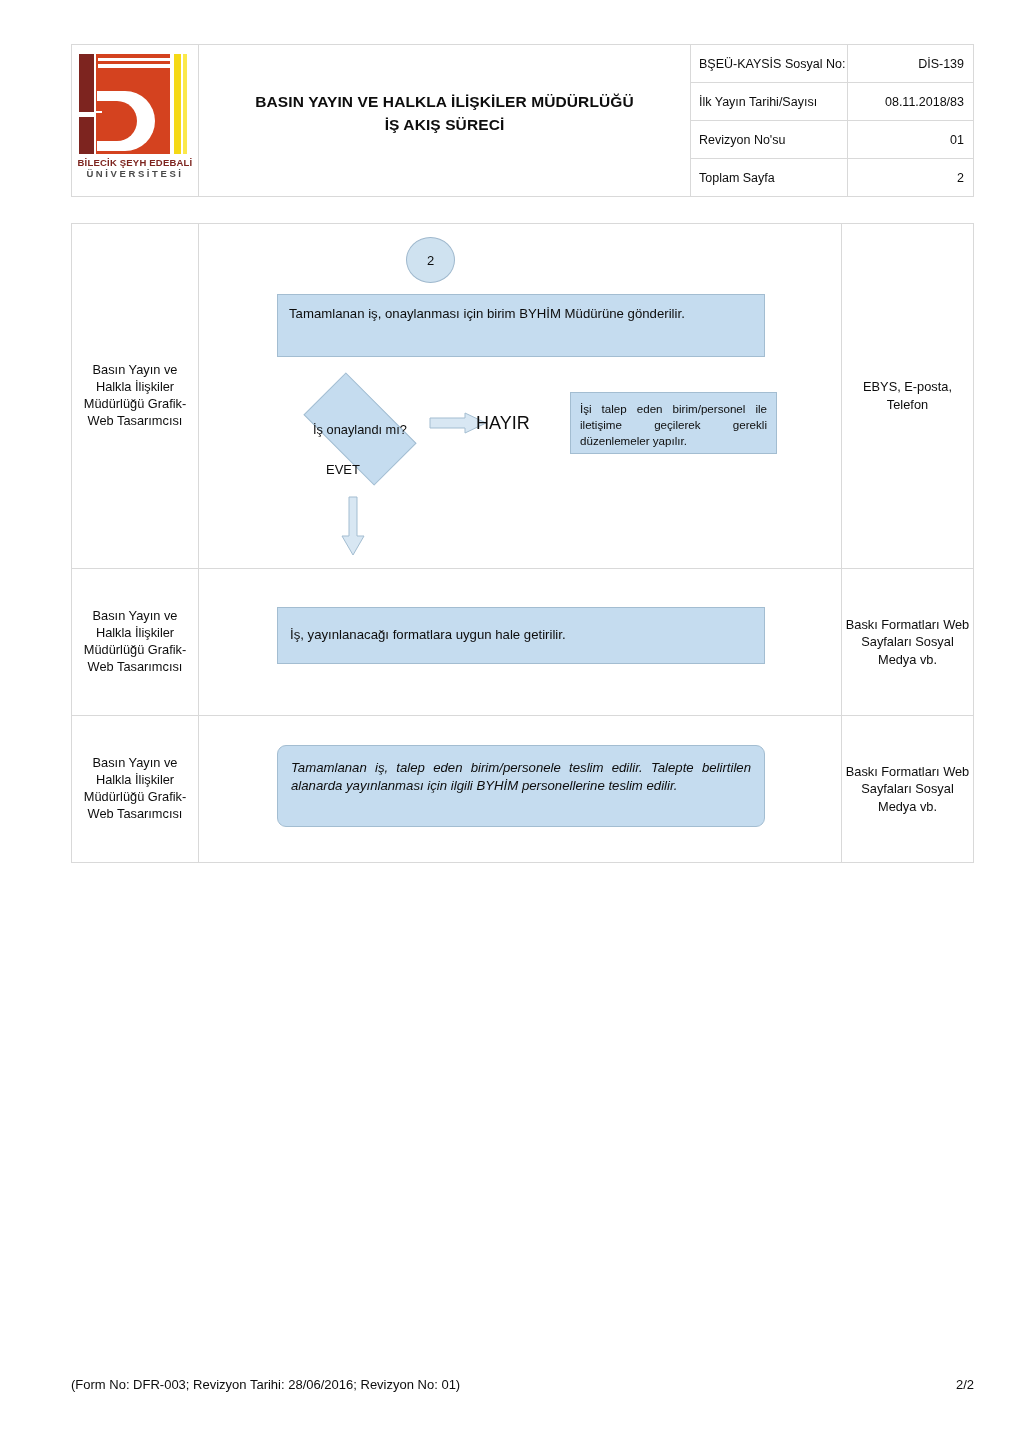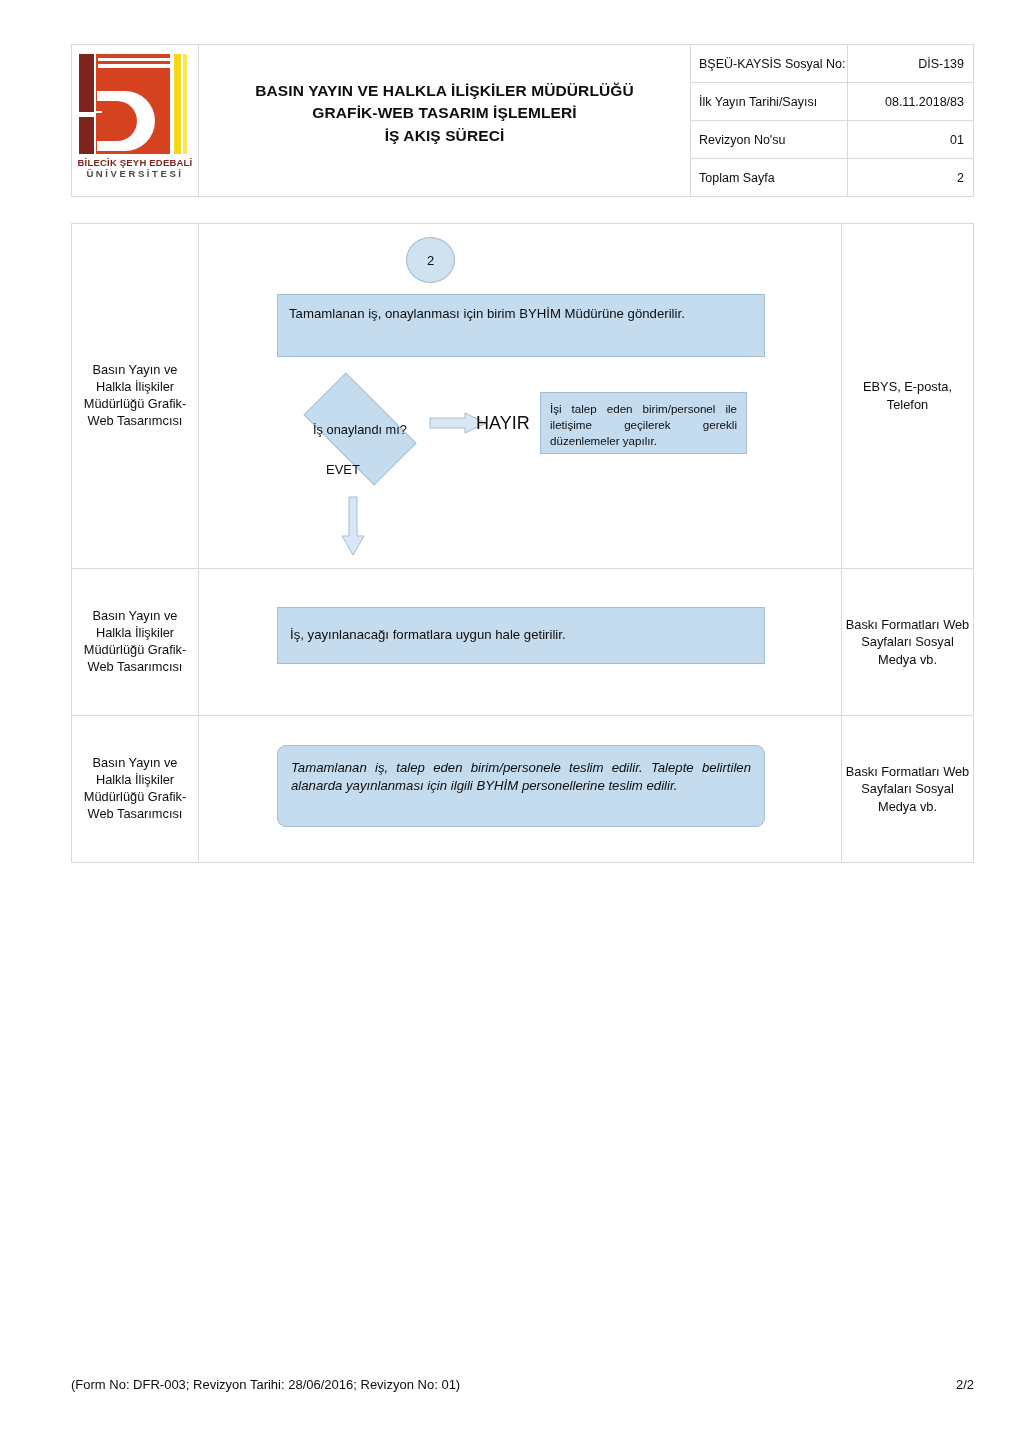--- a/index.html
+++ b/index.html
@@ -258,21 +258,21 @@
     left: 230px; top: 188px;
     width: 58px; height: 22px;
   }
   .arrow-down {
     position: absolute;
     left: 142px; top: 272px;
     width: 24px; height: 60px;
   }
 
   .box-r1b {
-    left: 341px; top: 168px;
+    left: 371px; top: 168px;
     width: 207px; height: 62px;
     padding: 8px 9px 0 9px;
     font-size: 11.6px;
     line-height: 1.36;
   }
   .box-r1b .txt { text-align: justify; text-align-last: left; }
 
   .box-r2 {
     left: 78px; top: 38px;
     width: 488px; height: 57px;
@@ -316,21 +316,20 @@
         <div class="logo-yellow2"></div>
       </div>
       <div class="logo-text">BİLECİK ŞEYH EDEBALİ</div>
       <div class="logo-text2">ÜNİVERSİTESİ</div>
     </div>
   </div>
 
   <div class="title-cell">
     <div class="title-block">
       <div>BASIN YAYIN VE HALKLA İLİŞKİLER MÜDÜRLÜĞÜ</div>
-      <div>GRAFİK-WEB TASARIM İŞLEMLERİ</div>
       <div>İŞ AKIŞ SÜRECİ</div>
     </div>
   </div>
 
   <div class="meta-table">
     <div class="meta-row">
       <div class="meta-label">BŞEÜ-KAYSİS Sosyal No:</div>
       <div class="meta-value">DİS-139</div>
     </div>
     <div class="meta-row">

